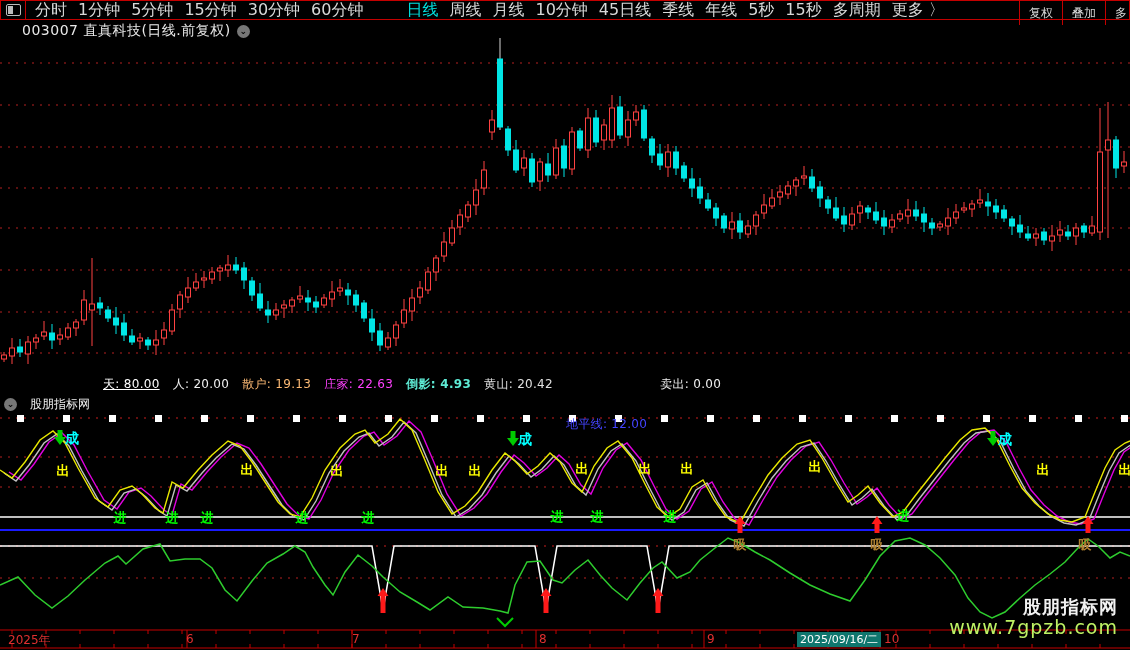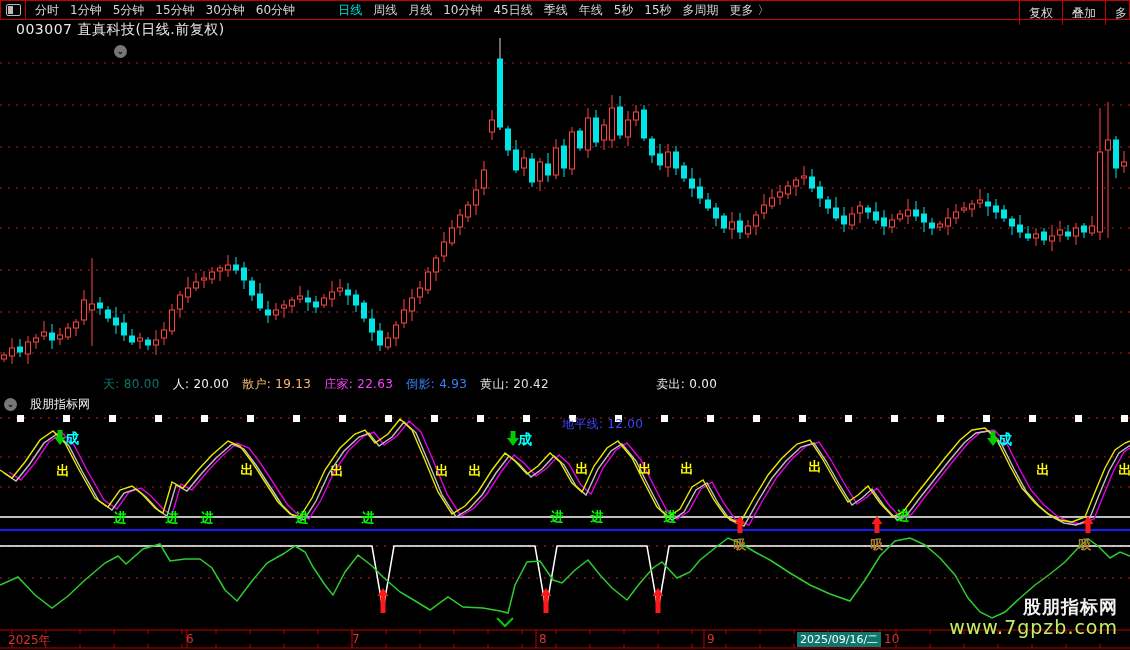--- a/index.html
+++ b/index.html
@@ -5,27 +5,27 @@
   html,body{margin:0;padding:0;background:#000;}
   .screen{position:relative;width:1130px;height:650px;background:#000;overflow:hidden;
           font-family:"DejaVu Sans",sans-serif;-webkit-font-smoothing:none;}
   
   .toolbar{position:absolute;left:0;top:0;width:1130px;height:20px;box-sizing:border-box;
            border:1px solid #c40000;display:flex;align-items:center;background:#000;z-index:30;}
   .tb-iconbox{width:24px;height:18px;border-right:1px solid #c40000;display:flex;align-items:center;justify-content:center;flex:0 0 auto;}
   .panel-icon{width:13px;height:10px;border:1px solid #bbb;border-radius:2px;position:relative;}
   .panel-icon::after{content:"";position:absolute;left:1px;top:1px;bottom:1px;width:5px;background:#bbb;}
   .tb-items{display:flex;gap:11px;padding-left:9px;flex:1 1 auto;overflow:hidden;white-space:nowrap;}
-  .tb-item{font-size:12px;color:#d8d8d8;cursor:default;}
+  .tb-item{font-size:16px;color:#d8d8d8;cursor:default;}
   .tb-item.active{color:#00e0e0;margin-left:32px;}
   .tb-right{display:flex;flex:0 0 auto;height:100%;align-items:stretch;}
   .tb-btn{display:flex;align-items:center;padding:12px 9px;border-left:1px solid #c40000;font-size:12px;color:#d8d8d8;}
   .tb-btn:last-child{padding-right:2px;max-width:15px;overflow:hidden;}
   
-  .titlerow{position:absolute;left:0;top:21px;height:20px;display:flex;align-items:center;gap:6px;padding-left:16px;z-index:30;flex-direction:column;}
+  .titlerow{position:absolute;left:0;top:21px;height:20px;display:flex;align-items:center;gap:6px;padding-left:22px;z-index:30;}
   .title-text{font-size:14px;color:#e8e8e8;letter-spacing:0.5px;}
   .chev-circle{width:13px;height:13px;border-radius:50%;background:#777;color:#000;font-size:9px;line-height:13px;
                text-align:center;font-weight:bold;}
   
   .indheader{position:absolute;left:0;top:395px;height:18px;display:flex;align-items:center;gap:13px;padding-left:4px;
              font-size:12px;z-index:30;white-space:nowrap;}
   .indheader .brand{color:#f0f0f0;}
   .ind-field{letter-spacing:0.3px;}
   
   .axis{position:absolute;left:0;top:630px;width:1086px;height:19px;z-index:25;}
@@ -515,25 +515,25 @@
 
   <div class="titlerow">
     <span class="title-text">003007 直真科技(日线.前复权)</span>
     <span class="chev-circle">⌄</span>
   </div>
 
   <div class="indheader">
     <span class="chev-circle">⌄</span>
     <span class="brand">股朋指标网</span>
     <span id="ind-fields" style="display:flex;gap:13px">
-        <span class="ind-field" style="color: #0f766e;">天: 80.00</span>
+        <span class="ind-field" style="color: #ffffff; text-decoration: underline;">天: 80.00</span>
         <span class="ind-field" style="color: rgb(240, 240, 240);">人: 20.00</span>
         <span class="ind-field" style="color: #fdba74;">散户: 19.13</span>
         <span class="ind-field" style="color: rgb(255, 64, 255);">庄家: 22.63</span>
-        <span class="ind-field" style="color: #3b82f6;">倒影: 4.93</span>
+        <span class="ind-field" style="color: #5eead4; font-weight: bold;">倒影: 4.93</span>
         <span class="ind-field" style="color: rgb(224, 224, 224);">黄山: 20.42</span>
         <span class="ind-field" style="color: rgb(68, 68, 255); margin-top: 40px;">地平线: 12.00</span>
         <span class="ind-field" style="color: rgb(240, 240, 240);">卖出: 0.00</span>
       </span>
   </div>
 
   <div class="axis" id="axis-row">
       <div class="axis-label" style="left: 8px;">2025年</div>
       <div class="axis-label" style="left: 186px;">6</div>
       <div class="axis-label" style="left: 352px;">7</div>

